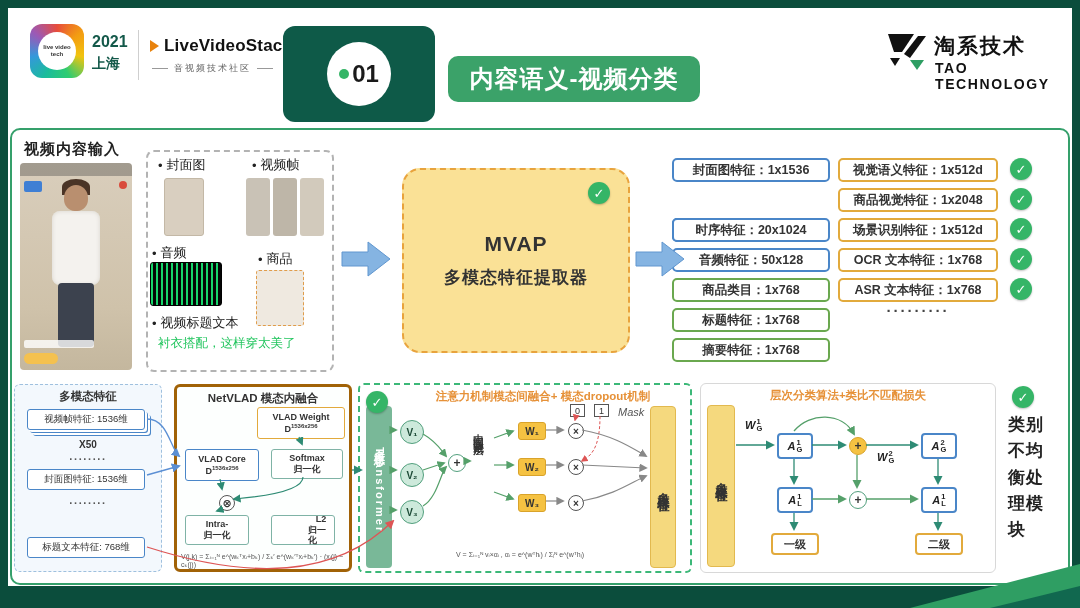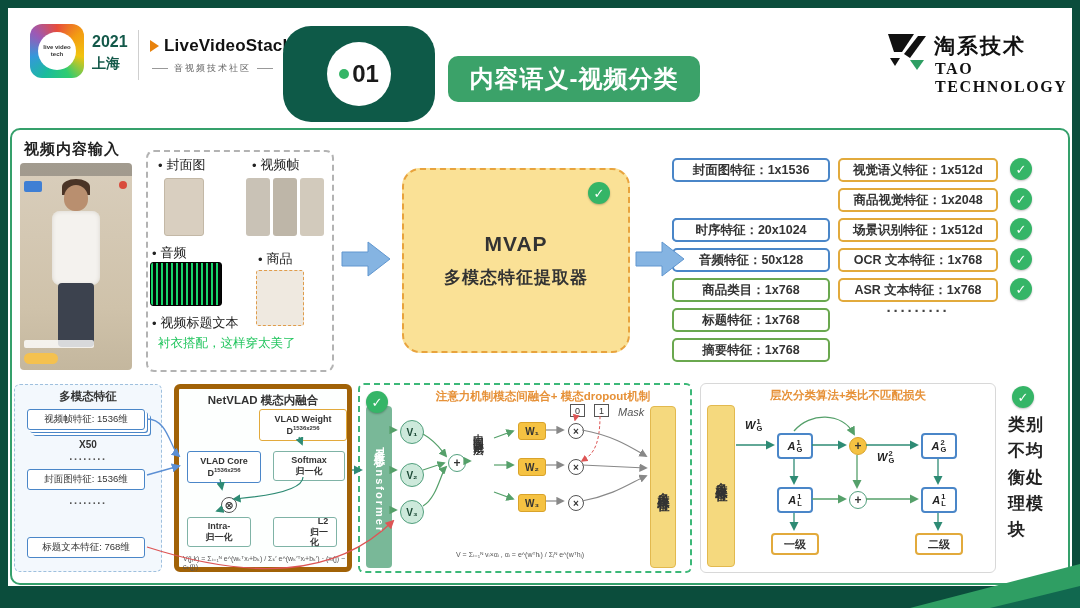--- a/index.html
+++ b/index.html
@@ -13,30 +13,30 @@
   .logo-hole { position:absolute; inset:8px; background:#fff; border-radius:50%;
     display:flex; align-items:center; justify-content:center; font-size:6px; font-weight:bold; color:#333; text-align:center; line-height:1.1; }
   .badge-year { position:absolute; left:92px; top:33px; font-size:16px; font-weight:bold; color:#14594a; }
   .badge-city { position:absolute; left:92px; top:55px; font-size:14px; font-weight:bold; color:#14594a; }
   .hdr-divider { position:absolute; left:138px; top:30px; width:1px; height:50px; background:#cfcfcf; }
   .lvs-row { position:absolute; left:150px; top:36px; display:flex; align-items:center; gap:5px; }
   .lvs-name { font-size:17px; font-weight:bold; color:#111; letter-spacing:.2px; }
   .play-glyph { width:0; height:0; border-left:9px solid #E8820C; border-top:6px solid transparent; border-bottom:6px solid transparent; }
   .lvs-tagline-row { position:absolute; left:152px; top:62px; display:flex; align-items:center; gap:6px; color:#666; font-size:9px; letter-spacing:2px; }
   .tl-line { width:16px; height:1px; background:#999; }
-  .section-tab { position:absolute; left:283px; top:26px; width:152px; height:96px; background:#0E5A48; border-radius:28px; }
+  .section-tab { position:absolute; left:283px; top:26px; width:152px; height:96px; background:#0E5A48; border-radius:12px; }
   .section-circle { position:absolute; left:44px; top:16px; width:64px; height:64px; background:#fff; border-radius:50%;
     display:flex; align-items:center; justify-content:center; gap:3px; }
   .section-dot { width:10px; height:10px; border-radius:50%; background:#35B567; }
   .section-no { font-size:24px; font-weight:bold; color:#1a1a1a; }
   .slide-title { position:absolute; left:448px; top:56px; width:252px; height:46px; background:#3BA269; border-radius:10px;
     display:flex; align-items:center; justify-content:center; color:#fff; font-size:24px; font-weight:bold; letter-spacing:1px; }
   .tao-mark { position:absolute; left:884px; top:28px; }
   .tao-cn { position:absolute; left:934px; top:32px; font-size:21px; font-weight:bold; color:#111; letter-spacing:2px; }
-  .tao-en { position:absolute; left:935px; top:60px; font-size:16px; font-weight:bold; color:#111; letter-spacing:1.6px;font-family:Liberation Serif, serif; }
+  .tao-en { position:absolute; left:935px; top:60px; font-size:14px; font-weight:bold; color:#111; letter-spacing:1.6px; }
 
   .main-frame { position:absolute; left:10px; top:128px; width:1060px; height:457px; border:2px solid #35A06B; border-radius:10px; background:#fff; }
 
   
   .sec-label { position:absolute; left:24px; top:140px; font-size:15px; color:#222; font-weight:600; letter-spacing:1px; }
   .shot { position:absolute; left:20px; top:163px; width:112px; height:207px; border-radius:4px; overflow:hidden;
     background:linear-gradient(180deg,#d9cebc 0%,#cfc2aa 70%,#c4b79e 100%); }
   .shot-top { position:absolute; left:0; top:0; right:0; height:13px; background:rgba(60,60,60,.35); }
   .p-head { position:absolute; left:44px; top:22px; width:24px; height:26px; border-radius:50% 50% 45% 45%; background:#b98f6f; }
   .p-hair { position:absolute; left:42px; top:16px; width:28px; height:16px; border-radius:50% 50% 0 0; background:#4a3426; }
@@ -67,21 +67,21 @@
   
   .panel { position:absolute; border-radius:6px; }
   .panel-title { position:absolute; left:0; right:0; top:4px; text-align:center; font-size:11.5px; font-weight:bold; color:#333; }
   .panel-title.orange { color:#E69138; }
   #panel1 { left:14px; top:384px; width:148px; height:188px; border:1.5px dashed #9FC0DE; background:#F3F8FD; }
   .sbox { position:absolute; height:21px; background:#fff; border:1.5px solid #4A86C8; border-radius:3px;
     display:flex; align-items:center; justify-content:center; font-size:9.5px; color:#333; white-space:nowrap; }
   .stacked { box-shadow:2px 2px 0 #fff, 3px 3px 0 #4A86C8, 5px 5px 0 #fff, 6px 6px 0 #4A86C8; }
   .small-label { position:absolute; font-size:10px; font-weight:bold; color:#333; }
   .dots-row { position:absolute; left:0; right:0; text-align:center; font-size:11px; font-weight:bold; color:#555; letter-spacing:1px; }
-  #panel2 { left:174px; top:384px; width:178px; height:188px; border:5px solid #a16207; background:#FDFFFE; }
+  #panel2 { left:174px; top:384px; width:178px; height:188px; border:3px solid #a16207; background:#FDFFFE; }
   .nbox { position:absolute; background:#fff; border:1.5px solid #999; border-radius:3px; display:flex; flex-direction:column;
     align-items:center; justify-content:center; font-size:9px; font-weight:bold; color:#333; line-height:1.2; }
   .nb-blue { border-color:#4A86C8; } .nb-yellow { border-color:#E2AA3C; } .nb-teal { border-color:#7FB3A6; }
   .op-circle { position:absolute; border:1.5px solid #555; border-radius:50%; background:#fff;
     display:flex; align-items:center; justify-content:center; font-weight:bold; color:#333; }
   .formula { position:absolute; font-size:7px; color:#555; white-space:nowrap; }
   #panel3 { left:358px; top:383px; width:334px; height:190px; border:2px dashed #3CB878; background:#fff; }
   .vert-box { position:absolute; border-radius:4px; display:flex; align-items:center; justify-content:center; }
   .vtext { writing-mode:vertical-rl; text-orientation:mixed; }
   .tf-box { background:#79B898; color:#fff; font-size:11px; font-weight:bold; letter-spacing:2px; }

